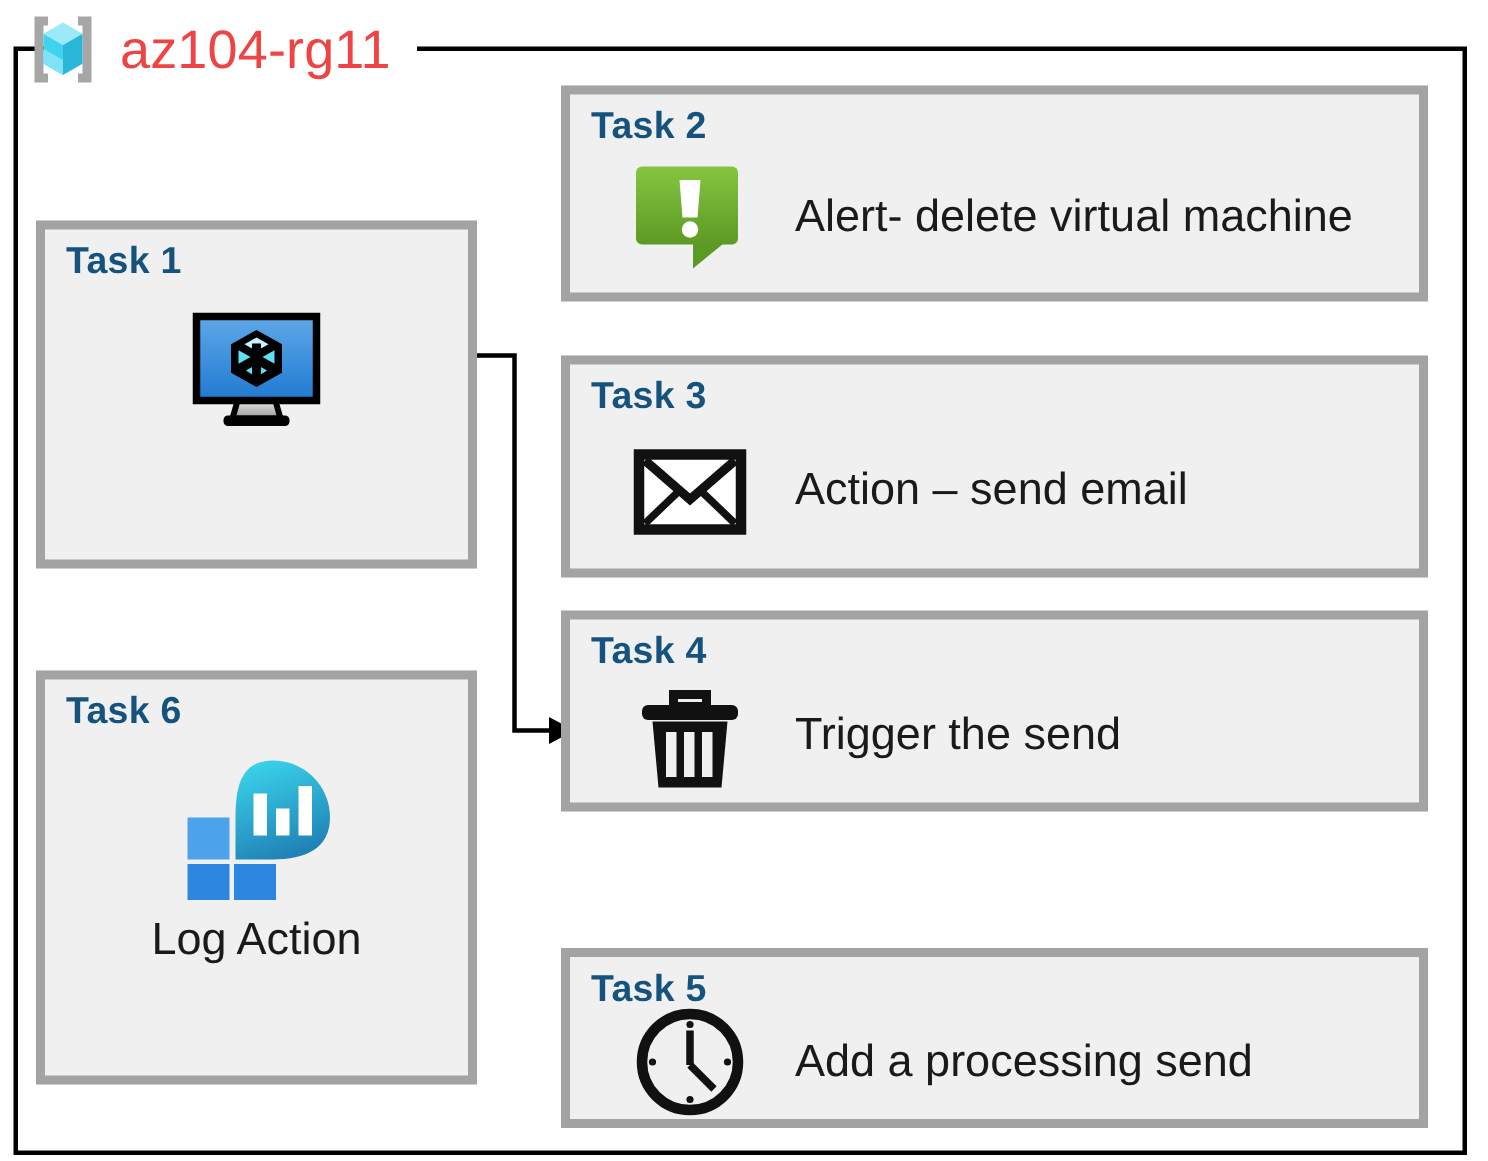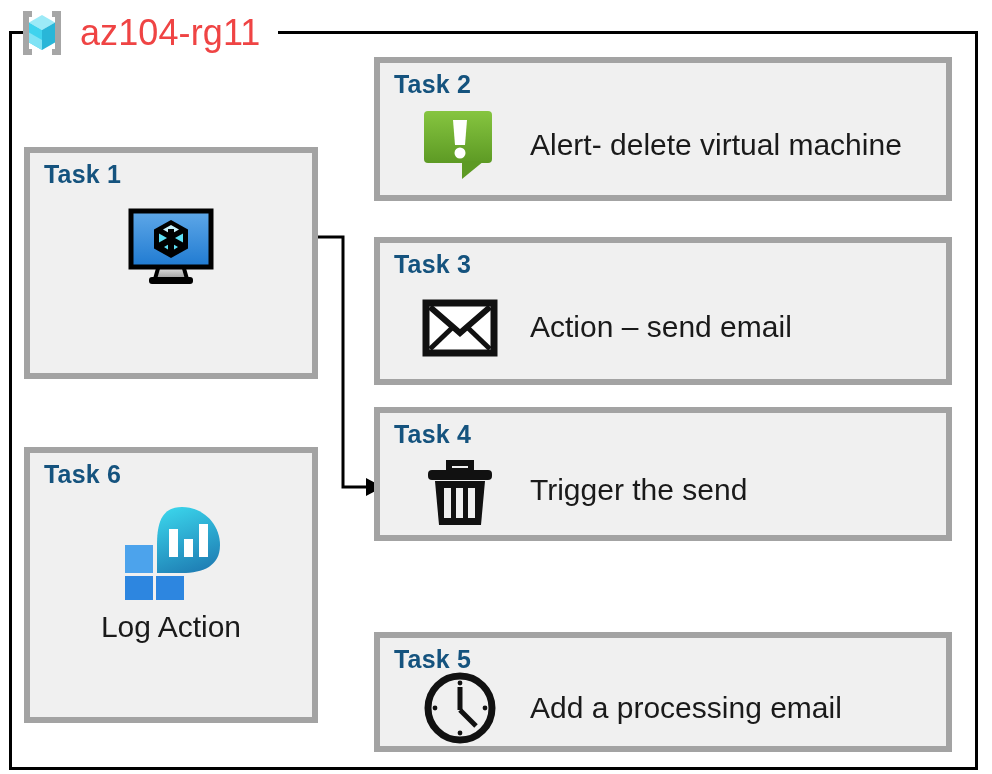--- a/index.html
+++ b/index.html
@@ -255,17 +255,17 @@
         <svg class="icon-svg" width="76" height="76" viewBox="0 0 76 76">
           <circle cx="38" cy="38" r="32" fill="none" stroke="#111" stroke-width="7"></circle>
           <circle cx="38" cy="13" r="2.4" fill="#111"></circle>
           <circle cx="63" cy="38" r="2.4" fill="#111"></circle>
           <circle cx="38" cy="63" r="2.4" fill="#111"></circle>
           <circle cx="13" cy="38" r="2.4" fill="#111"></circle>
           <path d="M38 17 L38 40" fill="none" stroke="#111" stroke-width="5"></path>
           <path d="M38 40 L54 56" fill="none" stroke="#111" stroke-width="5"></path>
         </svg>
       </div>
-      <div class="row-label">Add a processing email</div>
+      <div class="row-label">Add a processing send</div>
     </div>
   </div>
 
 </div>
 
 </body></html>

